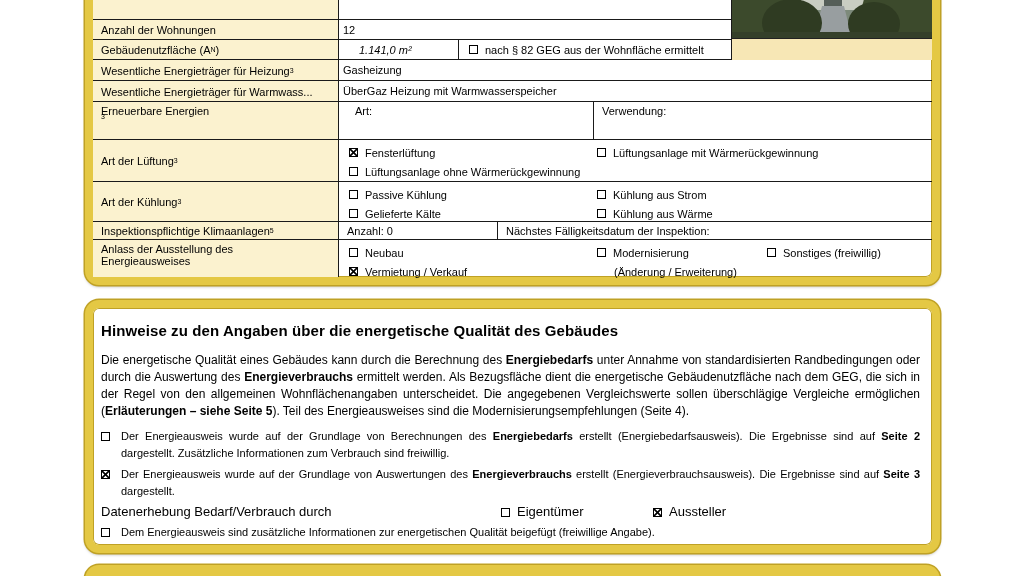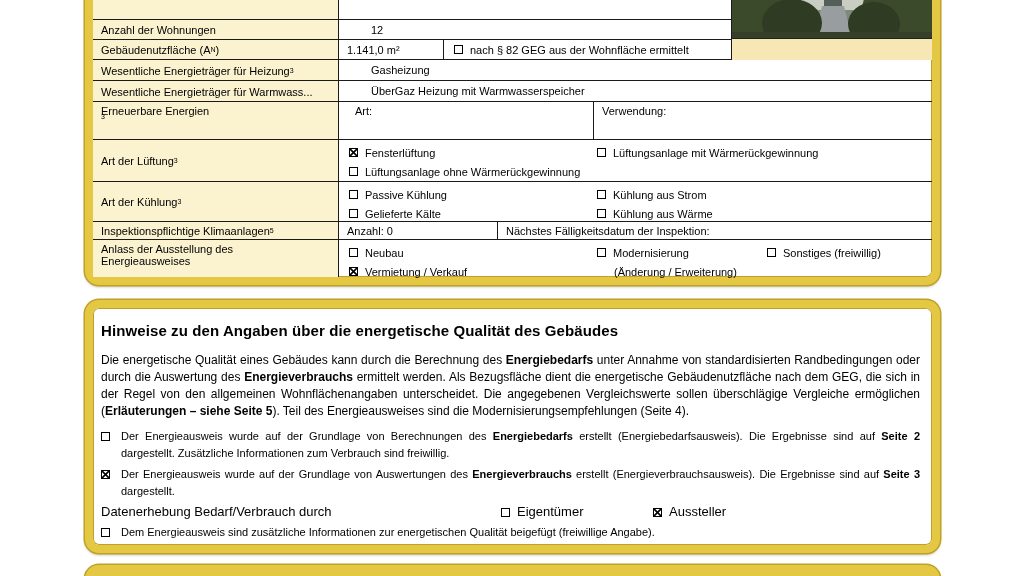--- a/index.html
+++ b/index.html
@@ -26,21 +26,21 @@
   
   .p1content{position:absolute;inset:0;font-size:11px;}
   .row{display:flex;box-sizing:border-box;border-bottom:1px solid var(--line,#1a1a1a);}
   .lab{
     width:246px;flex:none;box-sizing:border-box;background:var(--label-bg,#fbf2cf);
     border-right:1px solid var(--line,#1a1a1a);
     display:flex;align-items:center;padding:1px 4px 0 8px;
   }
   .lab.top{align-items:flex-start;padding-top:3px;flex-direction:column;justify-content:flex-start;}
   .val{flex:1;position:relative;display:flex;align-items:center;box-sizing:border-box;}
-  .vtext{padding-left:4px;margin-left:28px;}
+  .vtext{padding-left:4px;}
   .vcol{display:block;padding-top:2px;}
   .cellsplit{border-right:1px solid var(--line,#1a1a1a);height:100%;box-sizing:border-box;display:flex;align-items:center;flex:none;}
   .celltop{align-items:flex-start;padding-top:3px;}
   .vline{display:flex;align-items:center;padding-left:10px;height:19px;}
   .c1{width:248px;flex:none;display:flex;align-items:center;}
   .c2{width:170px;flex:none;display:flex;align-items:center;}
   .c3{flex:1;display:flex;align-items:center;}
   sup{font-size:7px;vertical-align:super;line-height:0;}
   sub{font-size:7px;vertical-align:sub;line-height:0;}
   
@@ -92,21 +92,21 @@
         <div class="val vtext">12</div>
       </div>
 
       <div class="row" style="height:20px">
         <div class="lab">
             <span>Gebäudenutzfläche (A</span>
             <sub>N</sub>
             <span>)</span>
           </div>
         <div class="val">
-          <div class="cellsplit" style="width:105px;padding-left:8px;">1.141,0 m²</div>
+          <div class="cellsplit" style="width:120px;padding-left:20px;font-style:italic;">1.141,0 m²</div>
           <span class="cb" style="margin-left:10px;">
             <span class="bx"></span>
             <span>nach § 82 GEG aus der Wohnfläche ermittelt</span>
           </span>
         </div>
       </div>
 
       <div class="row" style="height:21px">
         <div class="lab">
             <span>Wesentliche Energieträger für Heizung </span>

